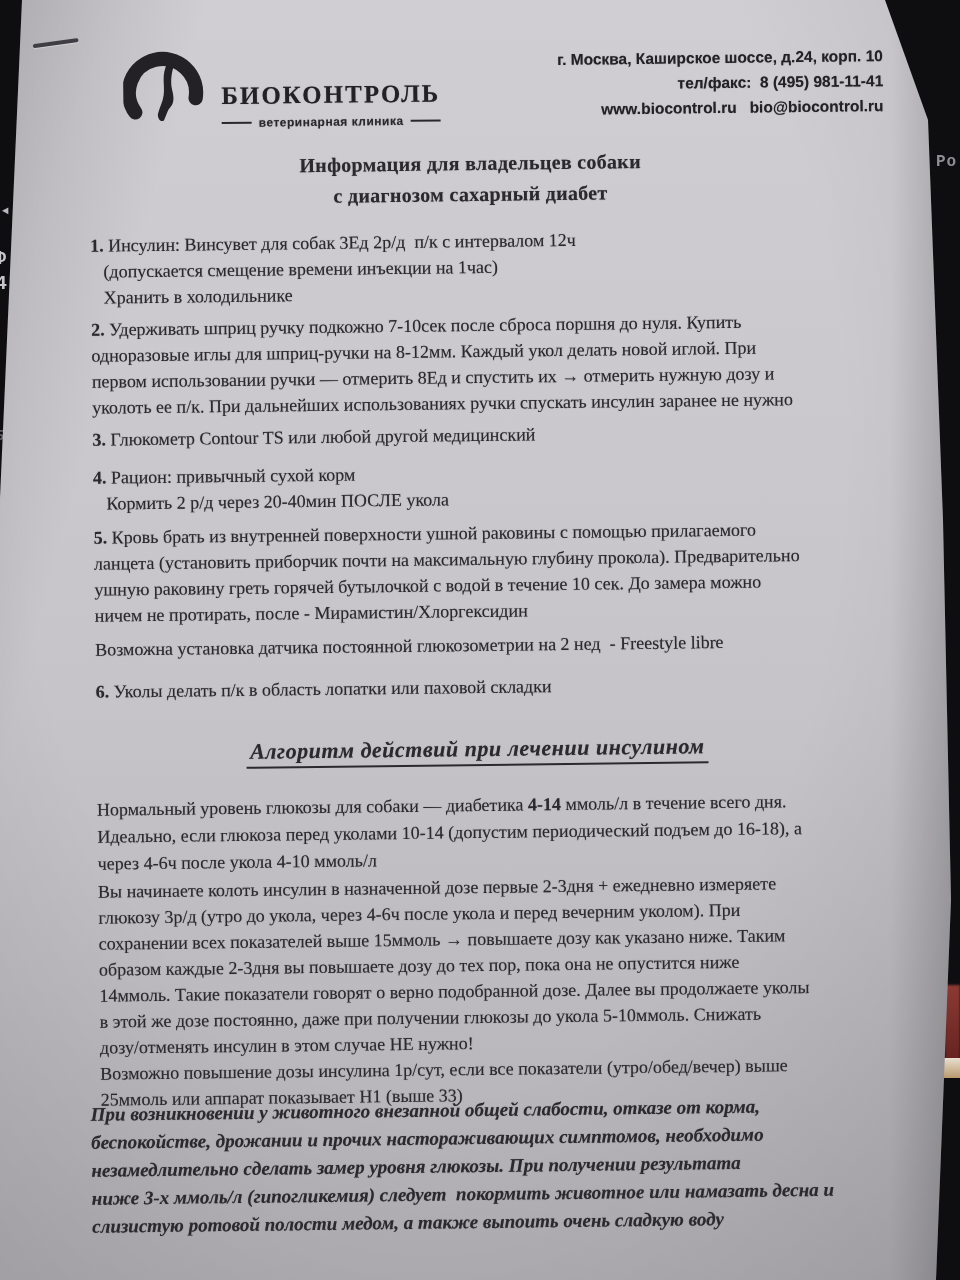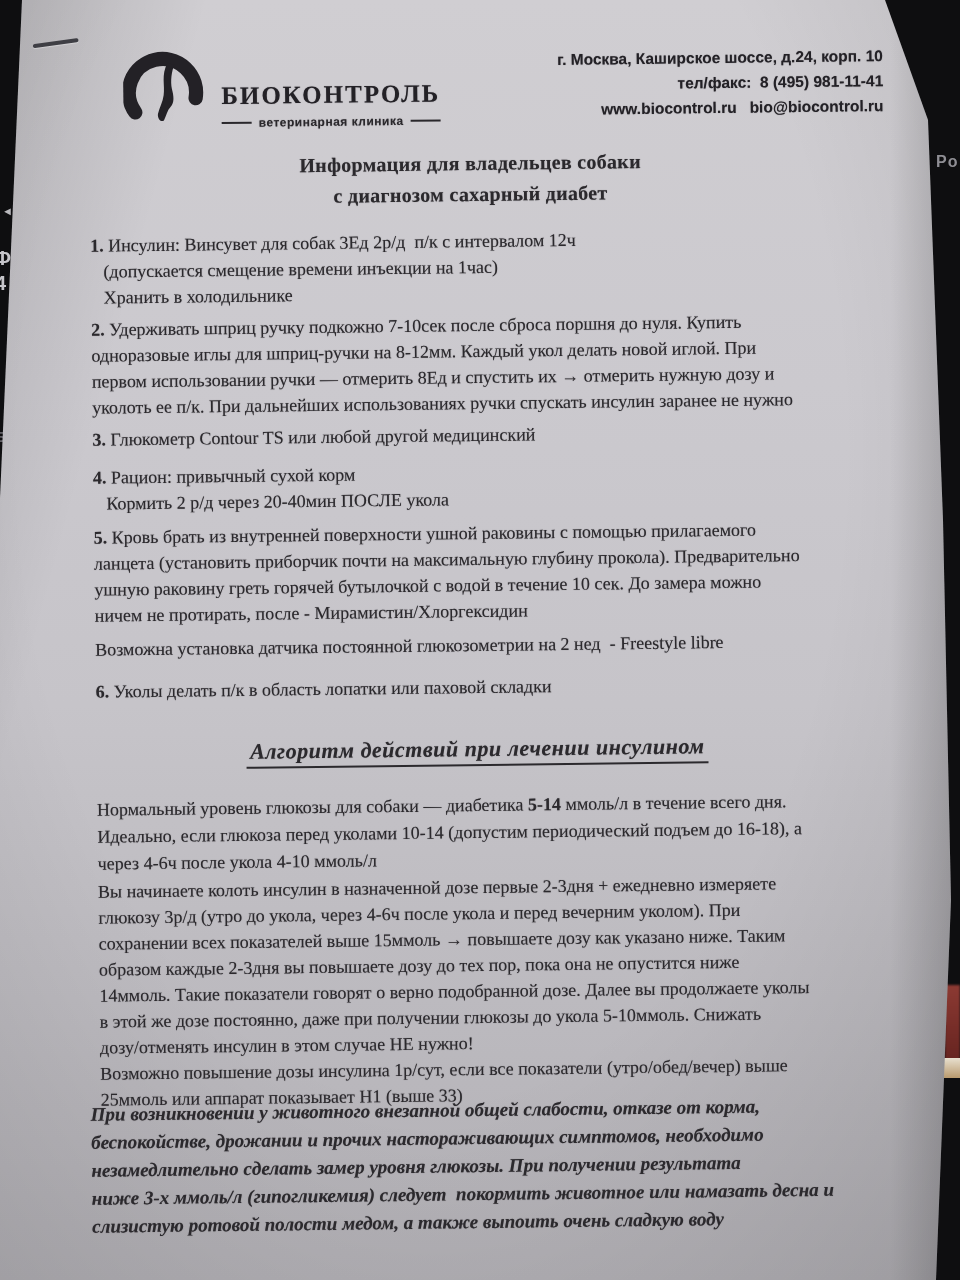--- a/index.html
+++ b/index.html
@@ -1,19 +1,19 @@
 <!DOCTYPE html>
 <html><head>
 <meta charset="utf-8">
 <style>
   html,body{margin:0;padding:0;}
   .stage{position:relative;width:960px;height:1280px;background:#0e0e10;overflow:hidden;
          font-family:"Liberation Serif", serif;color:#2b292d;}
   
-  .bg-mark{position:absolute;font-family:Liberation Sans, sans-serif;z-index:1;}
+  .bg-mark{position:absolute;font-family:Liberation Mono, monospace;z-index:1;}
   .bg-po{left:936px;top:153px;color:#8f8e94;font-size:16px;font-weight:700;letter-spacing:1px;}
   .bg-tri{left:2px;top:205px;color:#b9b8bd;font-size:11px;}
   .bg-f{left:-6px;top:247px;color:#c6c5ca;font-size:20px;font-weight:700;}
   .bg-4{left:-5px;top:272px;color:#c6c5ca;font-size:20px;font-weight:700;}
   .bg-b{left:-5px;top:428px;color:#5f5e64;font-size:15px;font-weight:700;}
   .bg-red{left:945px;top:985px;width:15px;height:75px;background:linear-gradient(#8c3a33,#672420);filter:blur(1px);}
   .bg-gold{left:942px;top:1058px;width:18px;height:20px;background:linear-gradient(#e8e0cf,#b99a6e);filter:blur(0.5px);}
   
   .paper{position:absolute;inset:0;z-index:2;
     background:linear-gradient(180deg,#d0ced2 0%,#cbc9ce 30%,#c6c4c9 55%,#bcbabf 78%,#b2b0b5 100%);
@@ -136,21 +136,21 @@
 
     <div class="block" style="top:674px">
       <div class="line"><b class="num">6.</b><span> Уколы делать п/к в область лопатки или паховой складки</span></div>
     </div>
 
     <div class="block algo-head">
       <span class="u">Алгоритм действий при лечении инсулином</span>
     </div>
 
     <div class="block" style="top:792px">
-      <div class="p-line"><span>Нормальный уровень глюкозы для собаки — диабетика </span><b>5-14</b><span> ммоль/л в течение всего дня.</span></div>
+      <div class="p-line"><span>Нормальный уровень глюкозы для собаки — диабетика </span><b>4-14</b><span> ммоль/л в течение всего дня.</span></div>
       <div class="p-line">Идеально, если глюкоза перед уколами 10-14 (допустим периодический подъем до 16-18), а</div>
       <div class="p-line">через 4-6ч после укола 4-10 ммоль/л</div>
     </div>
 
     <div class="block" style="top:874px">
       <div class="p-line" style="line-height:26px">Вы начинаете колоть инсулин в назначенной дозе первые 2-3дня + ежедневно измеряете</div>
       <div class="p-line" style="line-height:26px">глюкозу 3р/д (утро до укола, через 4-6ч после укола и перед вечерним уколом). При</div>
       <div class="p-line" style="line-height:26px">сохранении всех показателей выше 15ммоль → повышаете дозу как указано ниже. Таким</div>
       <div class="p-line" style="line-height:26px">образом каждые 2-3дня вы повышаете дозу до тех пор, пока она не опустится ниже</div>
       <div class="p-line" style="line-height:26px">14ммоль. Такие показатели говорят о верно подобранной дозе. Далее вы продолжаете уколы</div>

